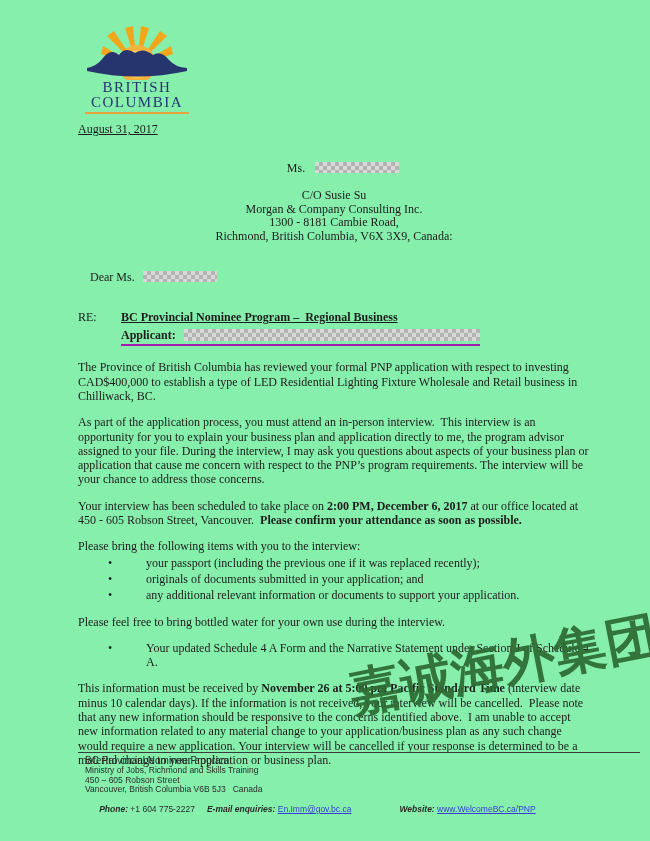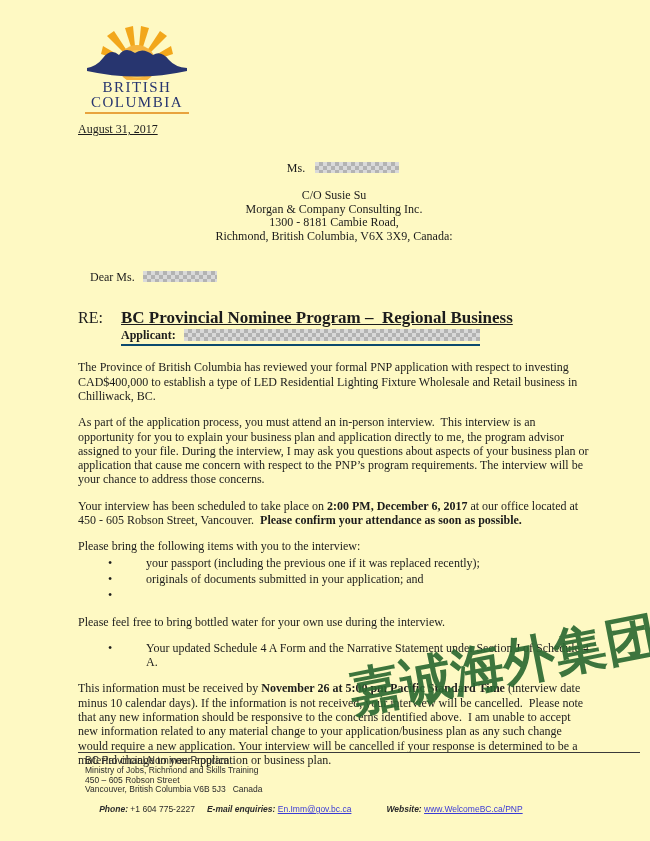--- a/index.html
+++ b/index.html
@@ -1,19 +1,19 @@
 <!DOCTYPE html>
 <html><head>
 <meta charset="utf-8">
 <style>
   html,body{margin:0;padding:0;background:#ffffff;}
   .page{
     position:relative;width:650px;height:841px;overflow:hidden;
     box-sizing:border-box;padding:22px 60px 0 78px;
-    background:#fef9c3;color:#1c1c1c;
+    background:#86efac;color:#1c1c1c;
     font-family:"Liberation Serif", serif;
   }
   
   .logo{width:118px;margin-bottom:8px;text-align:center;}
   .logo svg{display:block;margin:0 auto;}
   .logo-word{font-family:"Liberation Serif", serif;color:#27356F;
     font-size:15px;line-height:15px;letter-spacing:1.5px;font-weight:400;}
   .logo-rule{height:2px;background:#E8A33D;width:104px;margin:2px auto 0;}
   
   p{font-size:12px;line-height:14.3px;margin:0 0 12px 0;white-space:pre-wrap;}
@@ -28,40 +28,40 @@
     background-image:
       linear-gradient(45deg,#b3b3b3 25%,transparent 25%,transparent 75%,#b3b3b3 75%),
       linear-gradient(45deg,#b3b3b3 25%,transparent 25%,transparent 75%,#b3b3b3 75%);
     background-position:0 0,4px 4px;background-size:8px 8px;
     filter:blur(.4px);}
   .r-name{width:84px;height:11px;margin-left:10px;}
   .r-name2{width:74px;height:11px;margin-left:8px;}
   .r-applicant{width:296px;height:12px;margin-left:8px;vertical-align:-2px;}
   
   .re-row{display:flex;margin-bottom:14px;}
-  .re-label{width:43px;font-size:16px;line-height:15px;}
-  .re-line1{font-weight:bold;font-size:17px;line-height:15px;
+  .re-label{width:43px;font-size:12px;line-height:15px;}
+  .re-line1{font-weight:bold;font-size:12px;line-height:15px;
     text-decoration:underline;white-space:pre-wrap;}
   .re-line2{font-weight:bold;font-size:12px;line-height:15px;
-    border-bottom:2px solid #0c4a6e;display:inline-block;padding-bottom:1px;}
+    border-bottom:2px solid #a21caf;display:inline-block;padding-bottom:1px;}
   
   .blist{margin:0 0 12px 0;padding:0;list-style:none;}
   .blist li{display:flex;font-size:12px;line-height:14.3px;margin-bottom:2px;}
   .blist .dot{flex:0 0 38px;padding-left:30px;box-sizing:content-box;}
   .tight{margin-bottom:2px;margin-top:8px;}
   .mt-extra{margin-top:26px;}
   
   .footer{position:absolute;left:78px;right:10px;top:752px;
     border-top:1.5px solid #3a3a3a;padding:3px 0 0 7px;}
   .f-line{font-family:"Liberation Sans", sans-serif;font-size:8.5px;
     line-height:9.8px;color:#2b2b2b;white-space:pre-wrap;}
   .f-bold{font-weight:normal;font-size:10px;}
   .bi{font-weight:bold;font-style:italic;}
   .gap1{margin-left:12px;}
-  .gap2{margin-left:35px;}
+  .gap2{margin-left:48px;}
   .link{color:#3a3ad6;text-decoration:underline;cursor:pointer;}
   
   .watermark{position:absolute;left:350px;top:668px;
     font-family:"DejaVu Sans", sans-serif;font-weight:bold;
     font-size:52px;line-height:52px;letter-spacing:0px;color:#2d6a32;
     transform:rotate(-11deg);transform-origin:0 50%;opacity:.92;
     pointer-events:none;white-space:nowrap;}
 </style>
 </head>
 <body>
@@ -127,20 +127,21 @@
     <li>
         <span class="dot">•</span>
         <span>your passport (including the previous one if it was replaced recently);</span>
       </li>
     <li>
         <span class="dot">•</span>
         <span>originals of documents submitted in your application; and</span>
       </li>
     <li>
         <span class="dot">•</span>
+        <span>any additional relevant information or documents to support your application.</span>
       </li>
   </ul>
 
   <p>Please feel free to bring bottled water for your own use during the interview.</p>
 
 
   <ul class="blist">
     <li>
         <span class="dot">•</span>
         <span>Your updated Schedule 4 A Form and the Narrative Statement under Section J of Schedule 4 A.</span>

